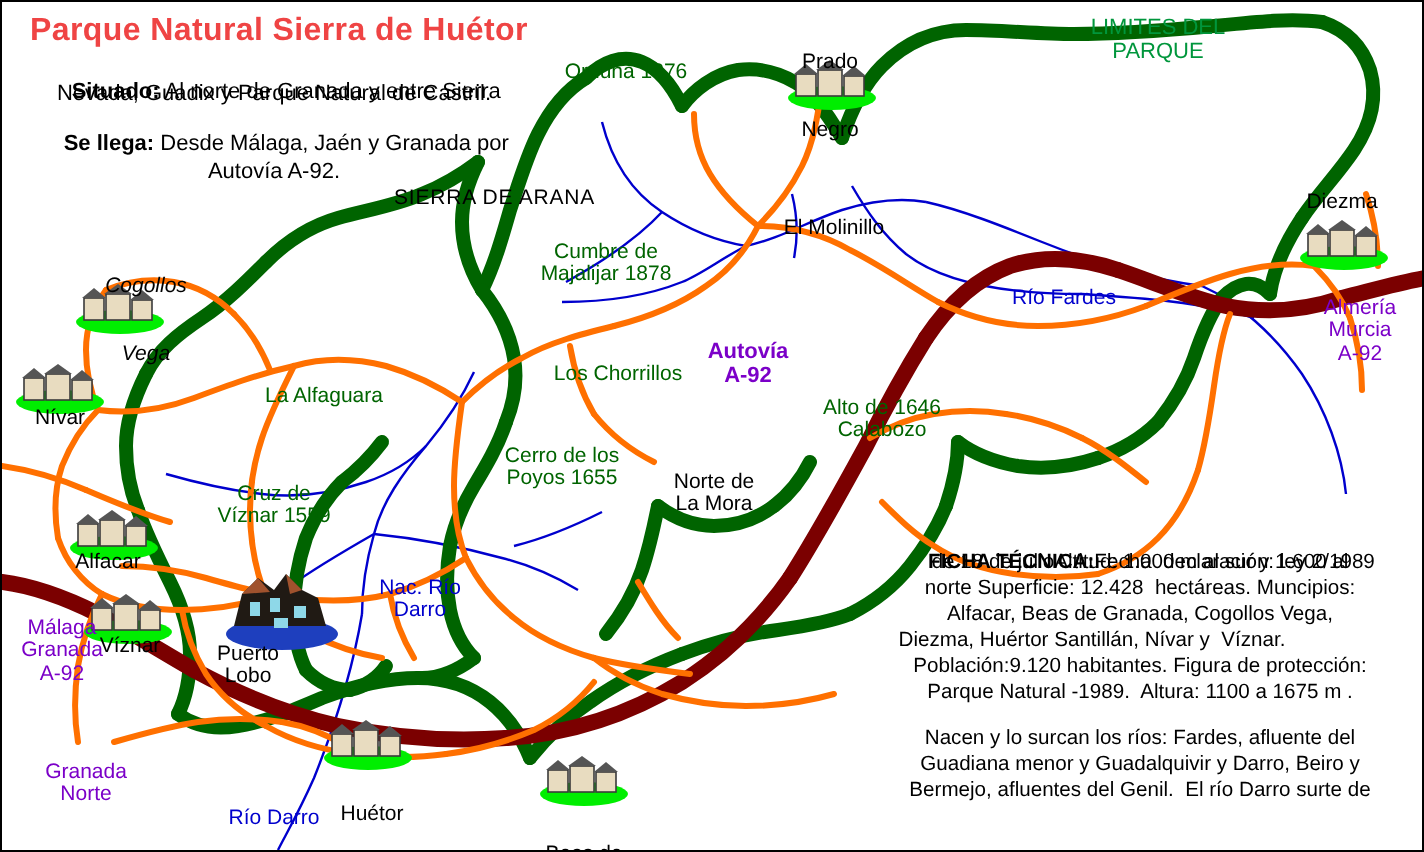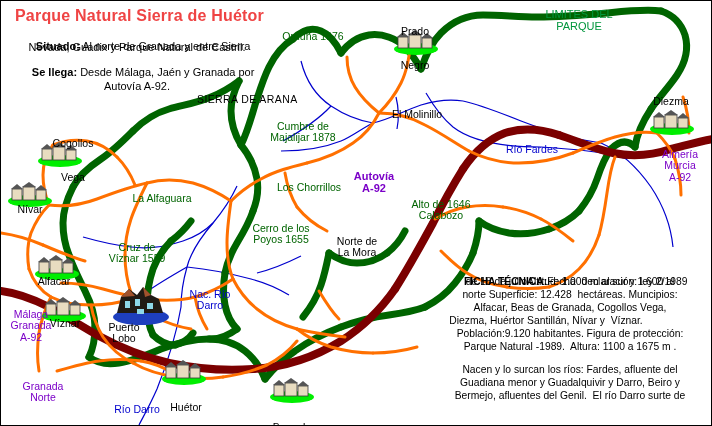--- a/index.html
+++ b/index.html
@@ -297,21 +297,21 @@
   <div class="lbl t-ficha" style="left:428px;top:288px;width:282px;">norte Superficie: 12.428  hectáreas. Muncipios:</div>
   <div class="lbl t-ficha" style="left:428px;top:301px;width:282px;">Alfacar, Beas de Granada, Cogollos Vega,</div>
   <div class="lbl t-ficha" style="left:404px;top:314px;width:282px;">Diezma, Huértor Santillán, Nívar y  Víznar.</div>
   <div class="lbl t-ficha" style="left:428px;top:327px;width:282px;">Población:9.120 habitantes. Figura de protección:</div>
   <div class="lbl t-ficha" style="left:428px;top:340px;width:282px;">Parque Natural -1989.  Altura: 1100 a 1675 m .</div>
 
   <div class="lbl t-rios" style="left:428px;top:363px;width:282px;">Nacen y lo surcan los ríos: Fardes, afluente del</div>
   <div class="lbl t-rios" style="left:428px;top:376px;width:282px;">Guadiana menor y Guadalquivir y Darro, Beiro y</div>
   <div class="lbl t-rios" style="left:428px;top:389px;width:282px;">Bermejo, afluentes del Genil.  El río Darro surte de</div>
 
-  <div class="lbl t-black" style="left:32px;top:114px;width:80px;">
+  <div class="lbl t-black" style="left:32px;top:114px;width:80px;font-style:italic;">
     <div>Cogollos</div>
     <div>Vega</div>
   </div>
   <div class="lbl t-black" style="left:0px;top:203px;width:58px;">Nívar</div>
   <div class="lbl t-black" style="left:22px;top:275px;width:62px;">Alfacar</div>
   <div class="lbl t-black" style="left:34px;top:317px;width:60px;">Víznar</div>
   <div class="lbl t-black" style="left:150px;top:378px;width:70px;">
     <div>Huétor</div>
     
   </div>

